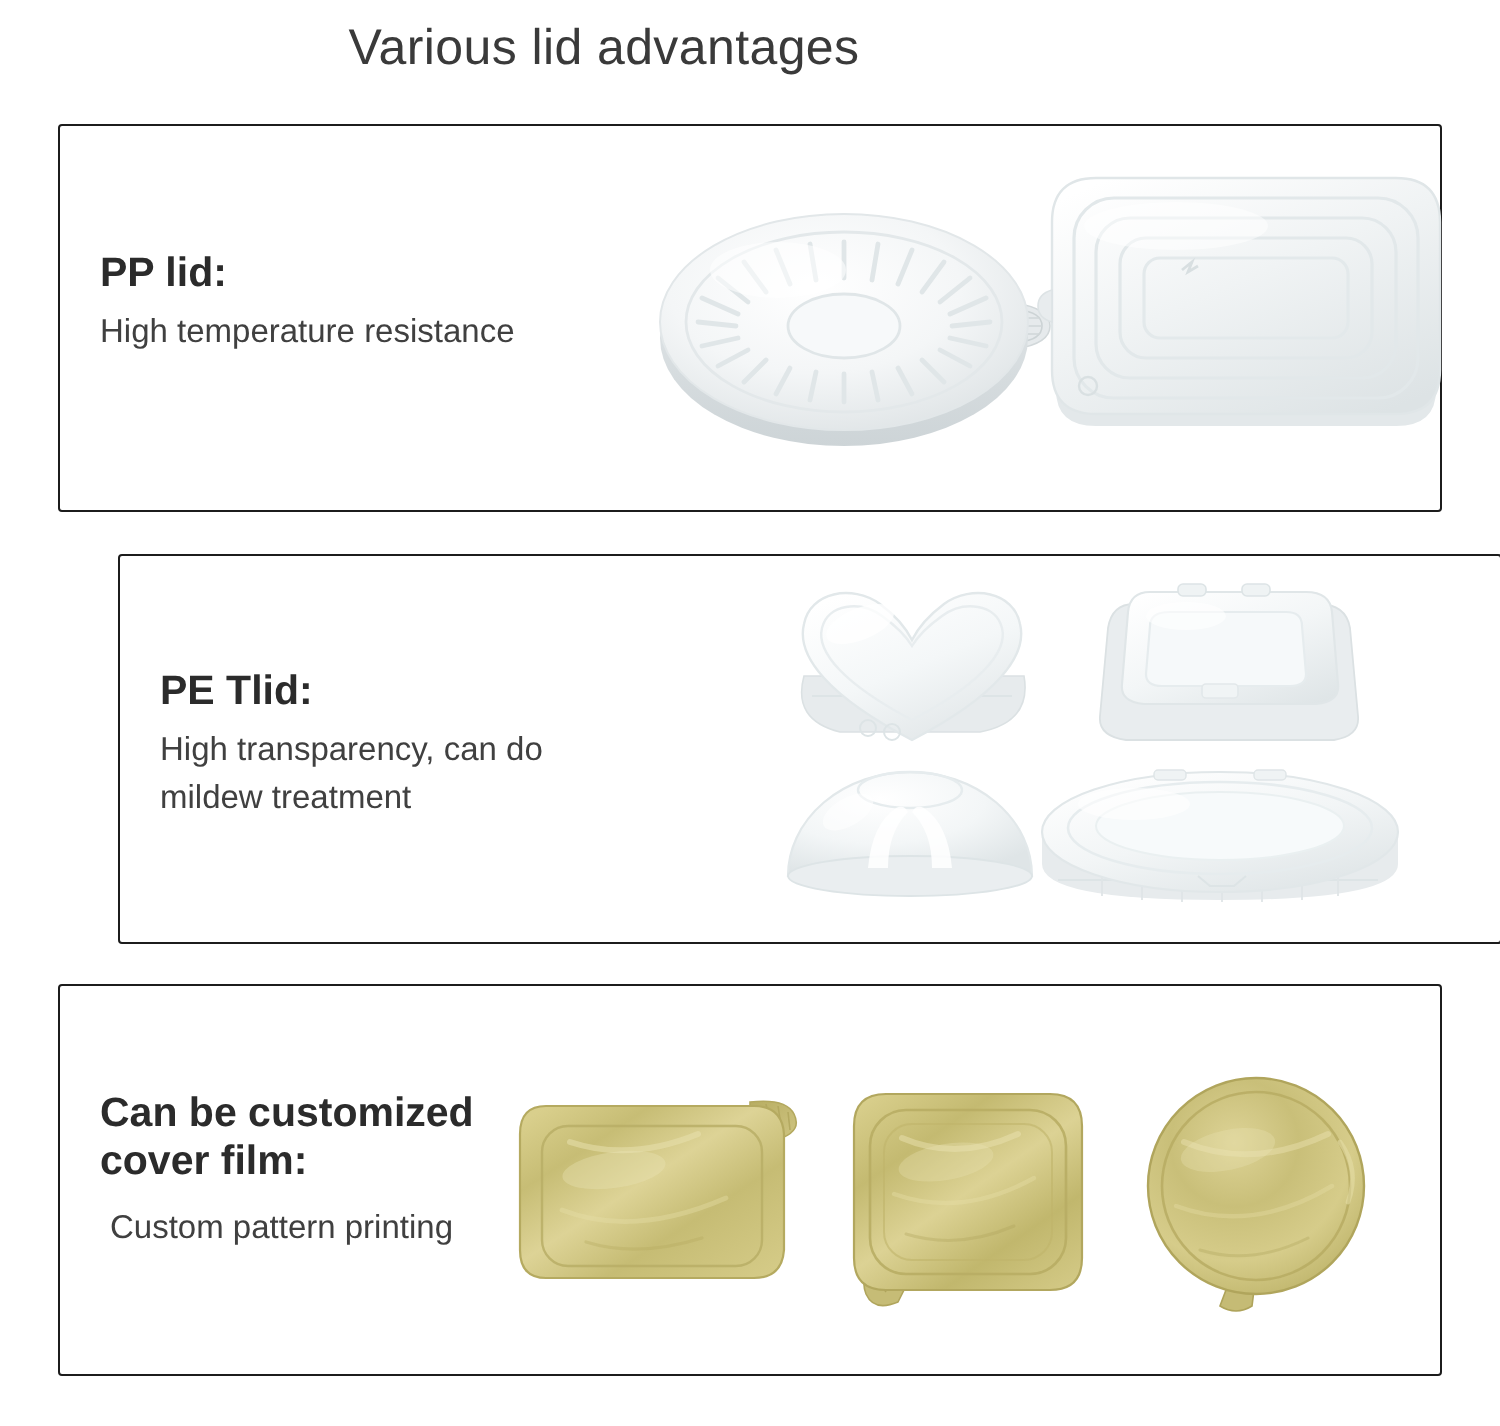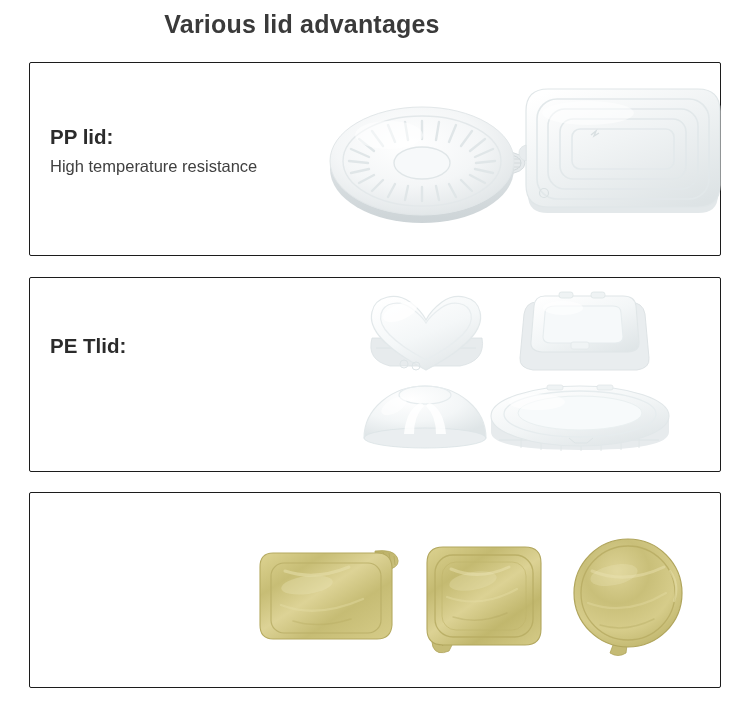--- a/index.html
+++ b/index.html
@@ -17,37 +17,37 @@
   }
 
   
   .page-title {
     position: absolute;
     top: 10px;
     left: 0;
     width: 604px;
     text-align: center;
     font-size: 25px;
-    font-weight: bold;
+    font-weight: normal;
     letter-spacing: 0.2px;
     color: #3a3a3a;
   }
 
   
   .panel {
     position: absolute;
     left: 29px;
     width: 692px;
     border: 1.4px solid #1c1c1c;
     border-radius: 2px;
     box-sizing: border-box;
     background: #ffffff;
   }
   #panel-pp   { top: 62px;  height: 194px; }
-  #panel-pe   { top: 277px; height: 195px; }
+  #panel-pe   { top: 277px; height: 195px; margin-left: 30px; }
   #panel-film { top: 492px; height: 196px; }
 
   .panel-text {
     position: absolute;
     left: 20px;
   }
   .panel-heading {
     font-size: 20.5px;
     font-weight: bold;
     color: #2b2b2b;
@@ -182,20 +182,22 @@
 
       <ellipse cx="80" cy="40" rx="46" ry="12" fill="#ffffff" opacity="0.5"></ellipse>
     </svg>
   </div>
 </div>
 
 <div class="panel" id="panel-pe">
 
   <div class="panel-text">
     <div class="panel-heading">PE Tlid:</div>
+    <div class="panel-sub">High transparency, can do
+mildew treatment</div>
   </div>
 
   <div class="art" id="art-pe-heart">
     <svg width="135" height="92" viewBox="0 0 135 92">
       <defs>
         <linearGradient id="peHeartG" x1="0.2" y1="0" x2="0.8" y2="1">
           <stop offset="0%" stop-color="#ffffff"></stop>
           <stop offset="50%" stop-color="#f4f7f8"></stop>
           <stop offset="100%" stop-color="#e0e5e7"></stop>
         </linearGradient>
@@ -297,20 +299,25 @@
 
       <path d="M84 60 l6 5 h12 l6 -5" fill="none" stroke="#dde4e6" stroke-width="1"></path>
 
       <ellipse cx="52" cy="24" rx="28" ry="8" fill="#ffffff" opacity="0.6"></ellipse>
     </svg>
   </div>
 </div>
 
 <div class="panel" id="panel-film">
 
+  <div class="panel-text">
+    <div class="panel-heading">Can be customized
+cover film:</div>
+    <div class="panel-sub">Custom pattern printing</div>
+  </div>
 
   <div class="art" id="art-film-rect">
     <svg width="148" height="108" viewBox="0 0 148 108">
       <defs>
         <linearGradient id="goldRectG" x1="0.05" y1="0.05" x2="0.95" y2="0.95">
           <stop offset="0%" stop-color="#d9cf8c"></stop>
           <stop offset="22%" stop-color="#c7bd75"></stop>
           <stop offset="45%" stop-color="#ddd396"></stop>
           <stop offset="68%" stop-color="#c6bc74"></stop>
           <stop offset="100%" stop-color="#d4ca86"></stop>

